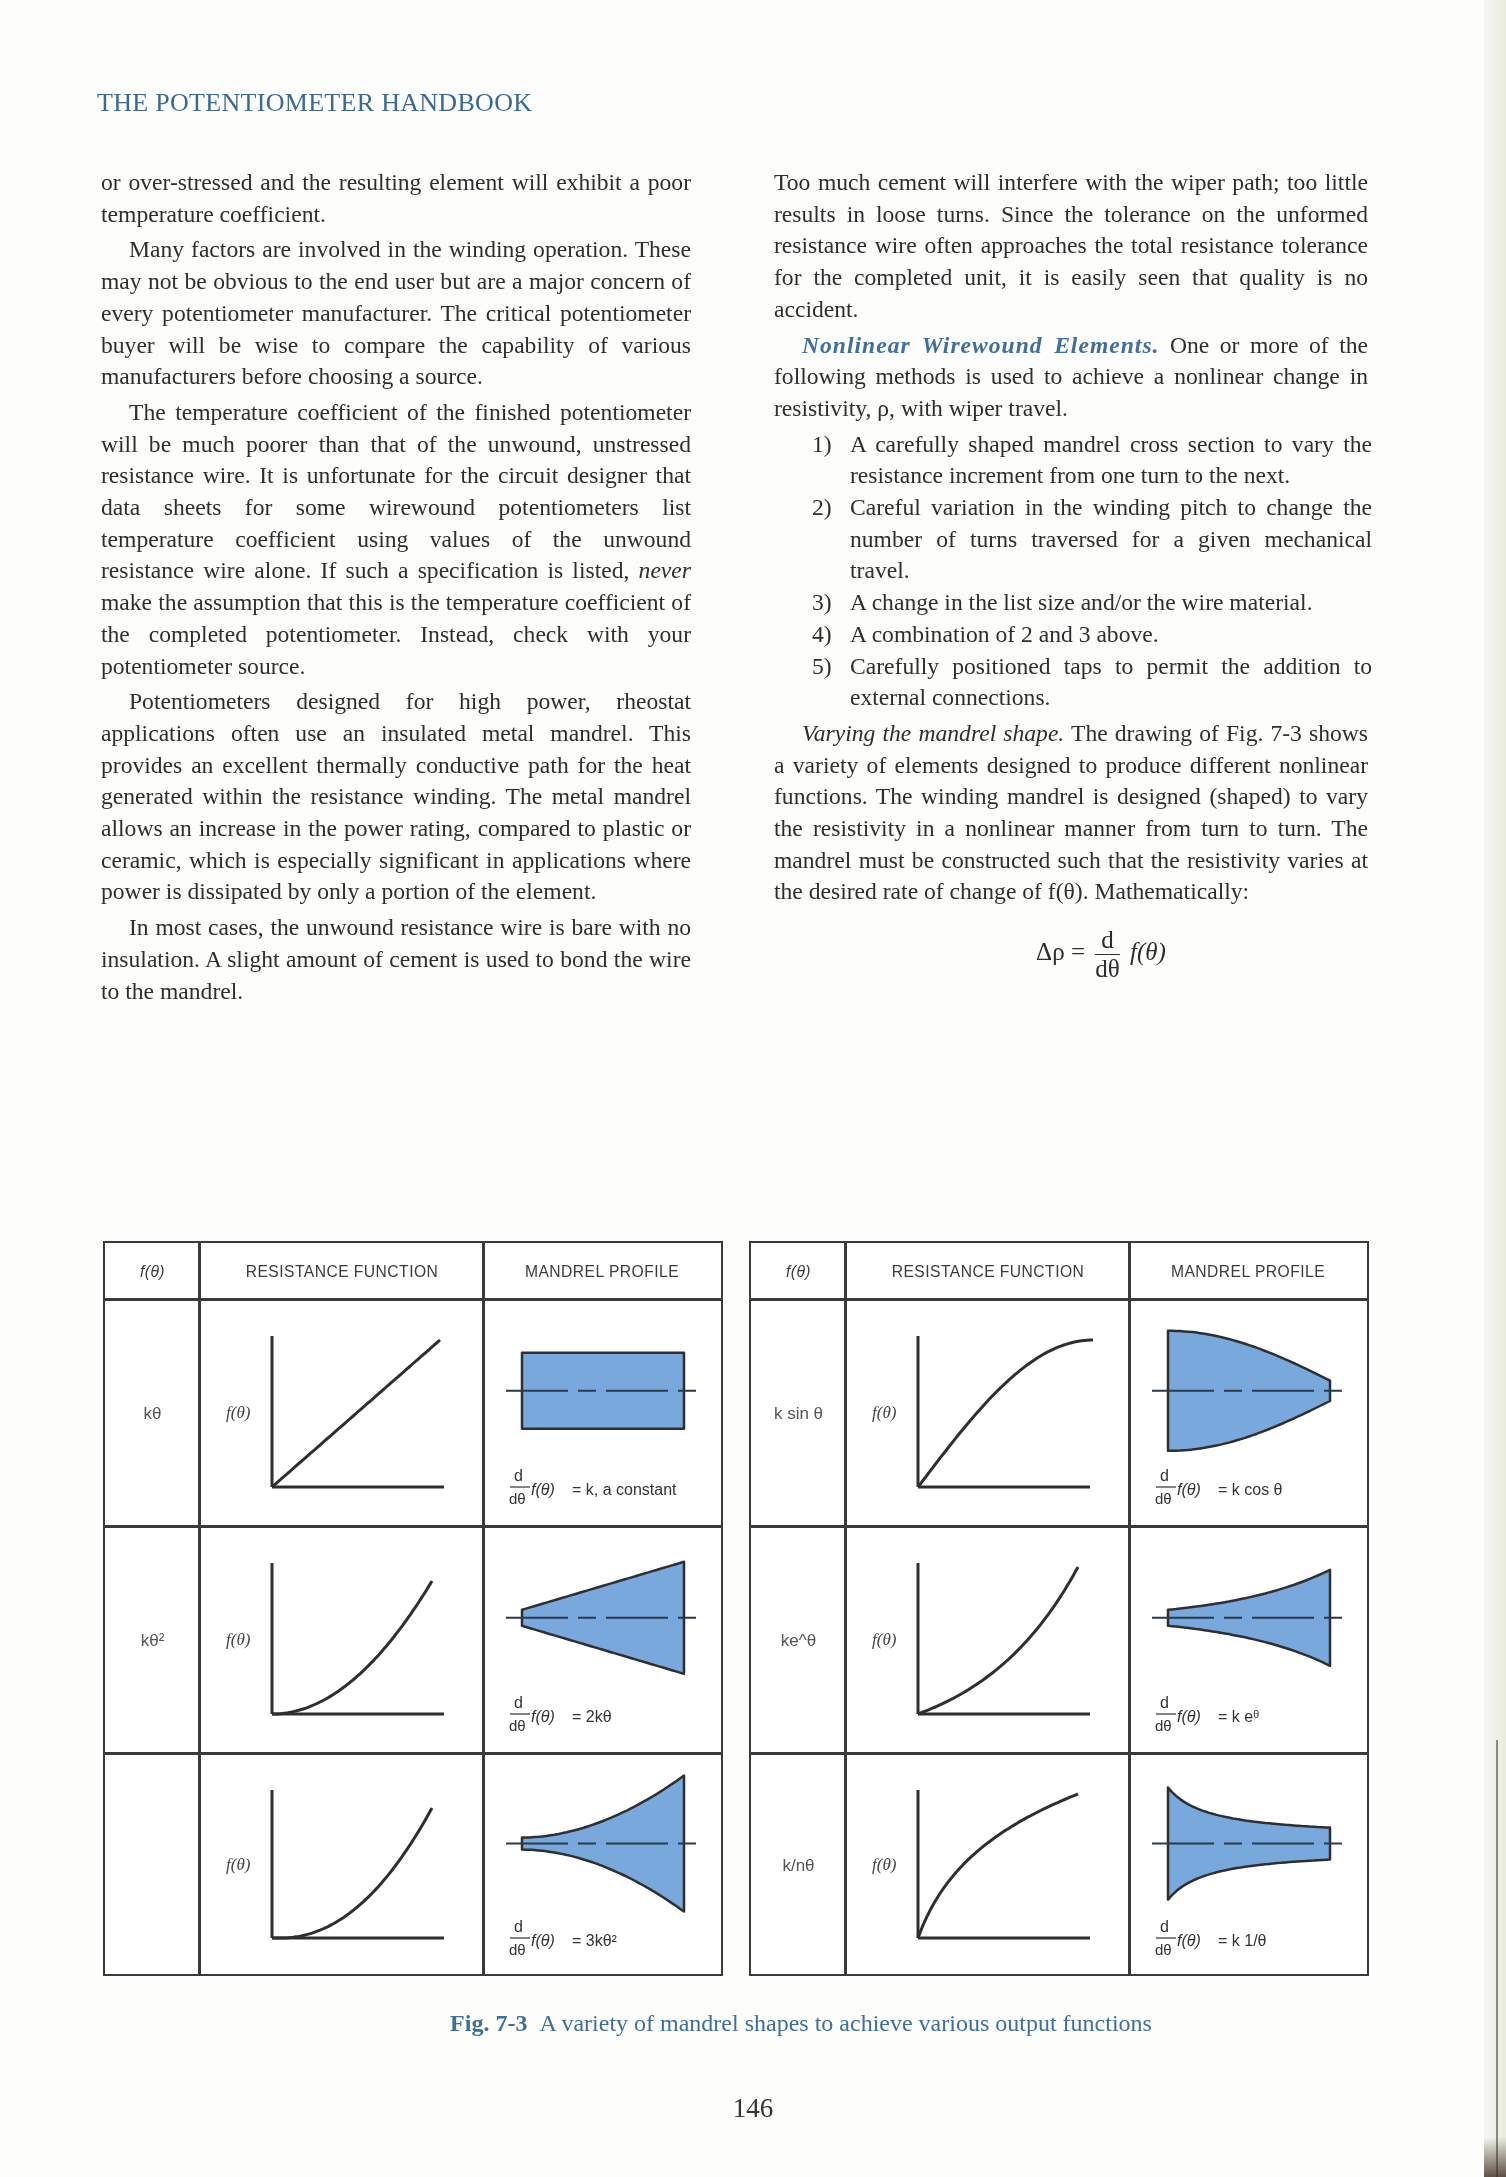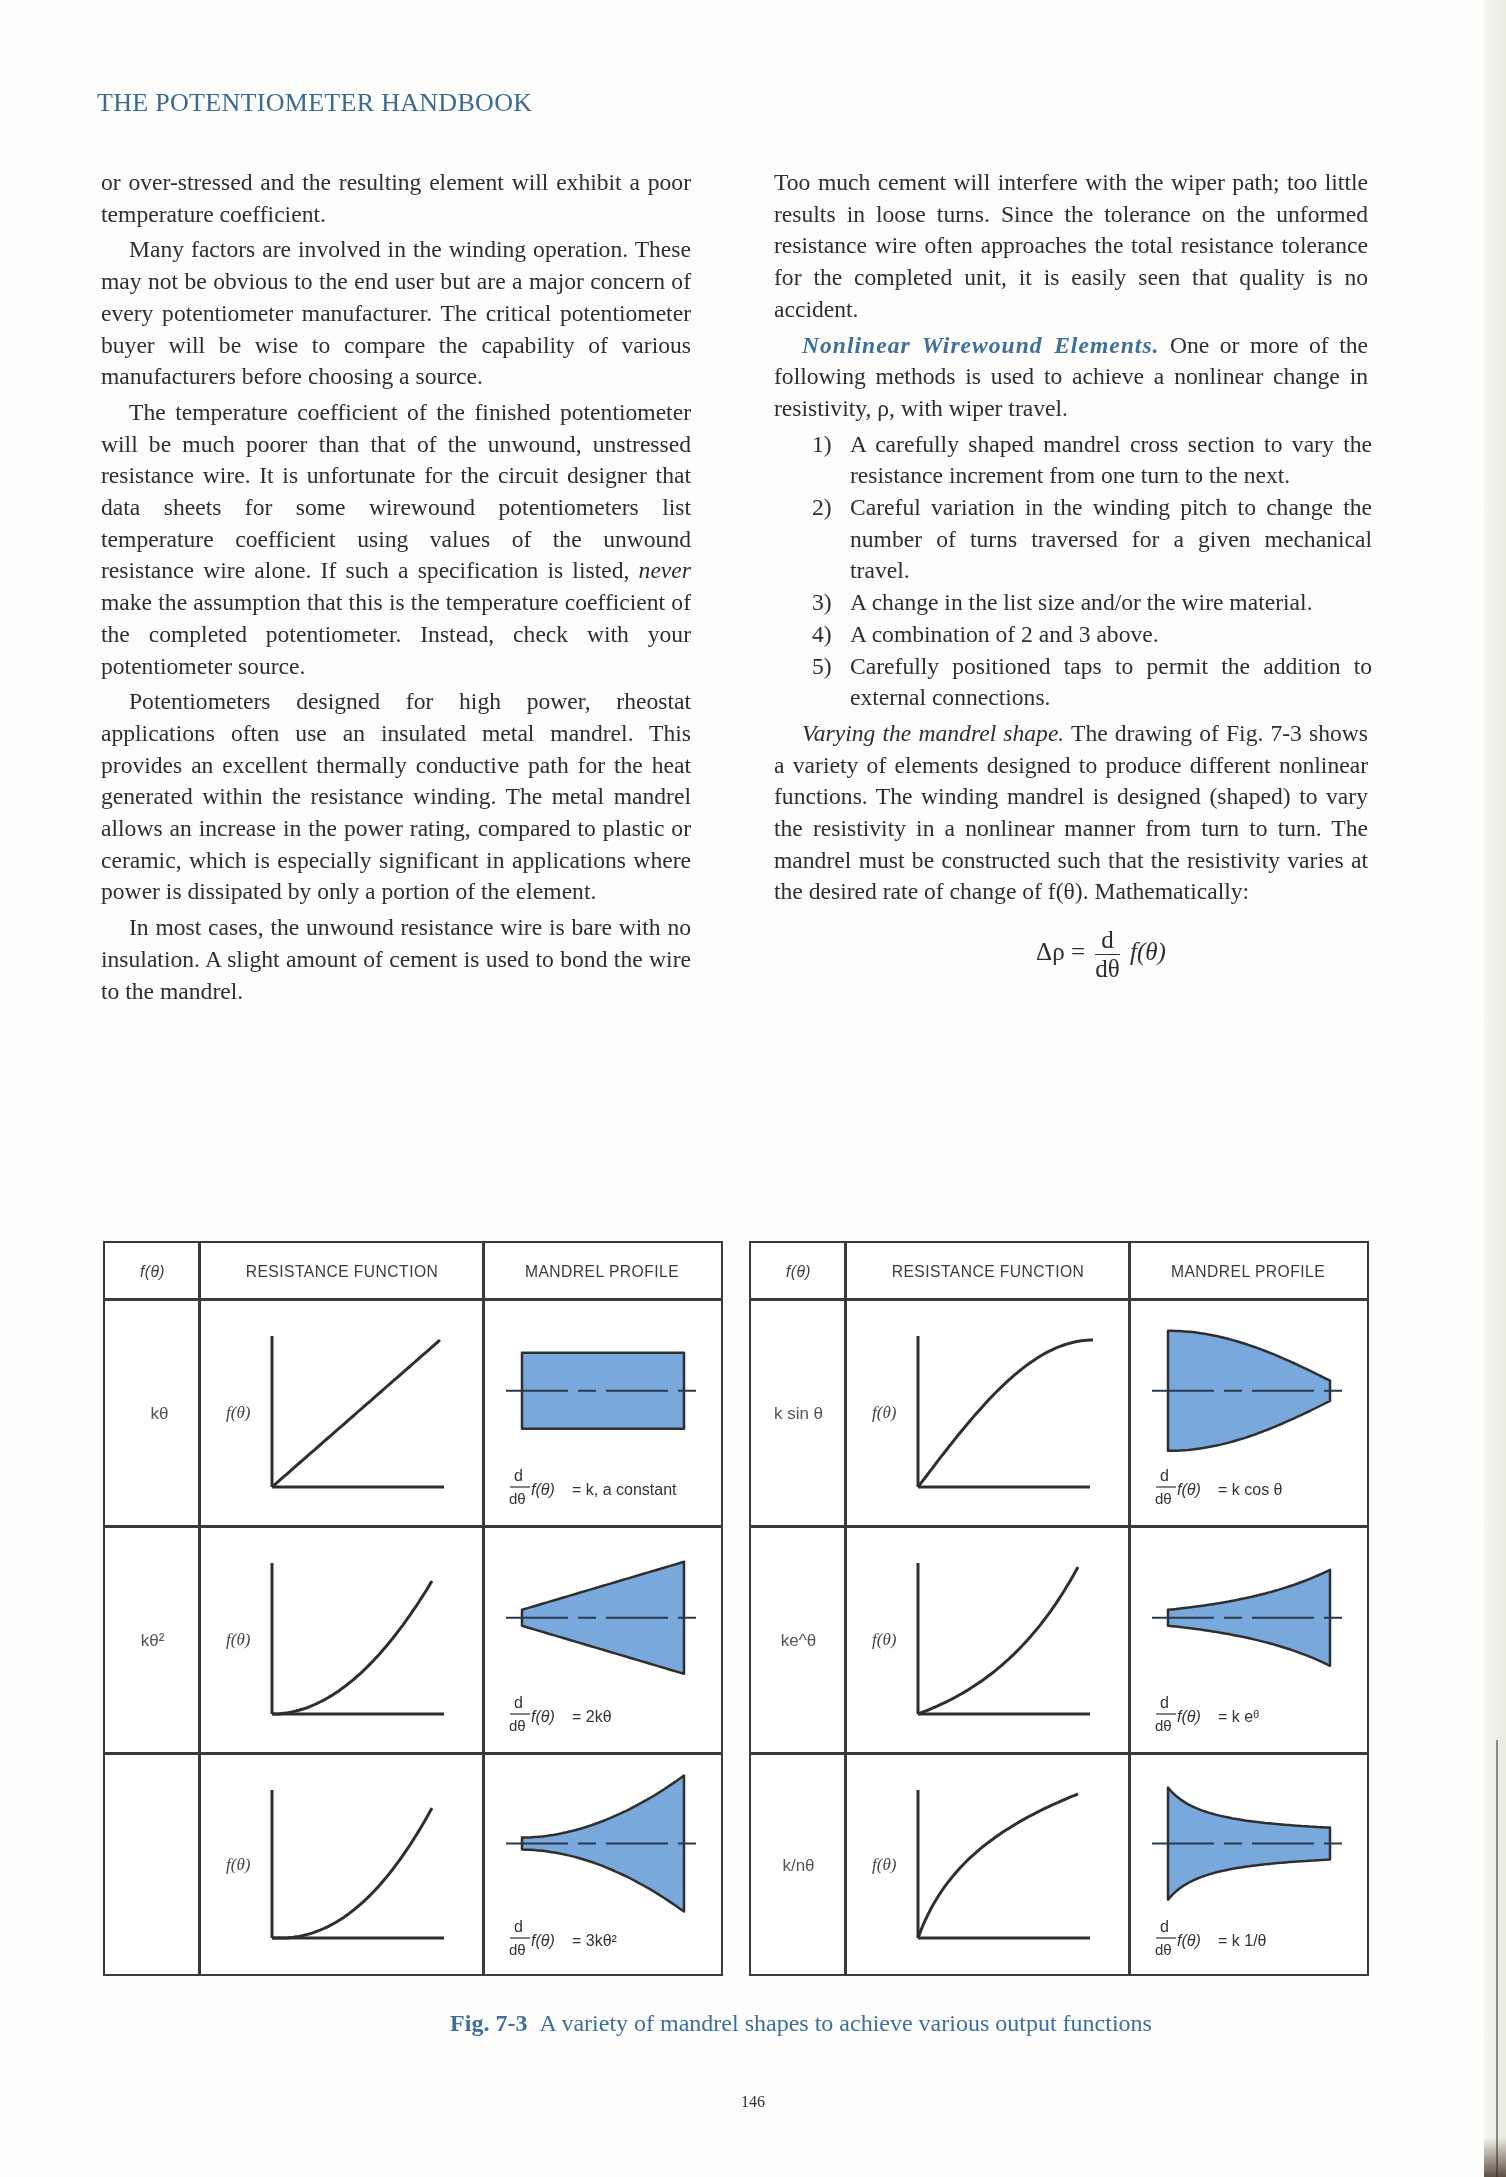--- a/index.html
+++ b/index.html
@@ -62,21 +62,21 @@
   .fn-label { font-size: 17px; color: #555; }
   .italic-sans { font-style: italic; }
   svg { position: absolute; overflow: visible; }
   .caption {
     position: absolute; left: 0; width: 1506px; top: 2010px; text-align: center;
     font-size: 24px; color: #3d6e9c; margin-left: 48px;
   }
   .caption b { font-weight: bold; }
   .folio {
     position: absolute; left: 0; width: 1506px; top: 2093px; text-align: center;
-    font-size: 16px; color: #333;
+    font-size: 27px; color: #333;
   }
 </style>
 </head>
 <body>
 
 <div class="page-edge">
   <div class="line"></div>
   <div class="shadow"></div>
 </div>
 
@@ -113,21 +113,21 @@
 
 <div class="fig-table" id="fig-left">
     <div class="vline" style="left: 93px;"></div>
     <div class="vline" style="left: 377px;"></div>
     <div class="hline" style="top: 55px;"></div>
     <div class="hline" style="top: 282px;"></div>
     <div class="hline" style="top: 509px;"></div>
     <div class="cell hdr italic-sans" style="left: 0px; width: 95px; top: 0px; height: 57px;">f(θ)</div>
     <div class="cell hdr" style="left: 95px; width: 284px; top: 0px; height: 57px;">RESISTANCE FUNCTION</div>
     <div class="cell hdr" style="left: 379px; width: 236px; top: 0px; height: 57px;">MANDREL PROFILE</div>
-    <div class="cell fn-label" style="left: 0px; width: 95px; top: 57px; height: 227px; margin-left: 7px;">kθ</div>
+    <div class="cell fn-label" style="left: 0px; width: 95px; top: 57px; height: 227px;">kθ</div>
     <svg width="284" height="227" style="left: 95px; top: 57px;">
       <line x1="72" y1="36" x2="72" y2="187" stroke="#2f2f2f" stroke-width="3"></line>
       <line x1="72" y1="187" x2="244" y2="187" stroke="#2f2f2f" stroke-width="3"></line>
       <path d="M72.0 187.0 L74.8 184.6 L77.6 182.1 L80.4 179.7 L83.2 177.2 L86.0 174.8 L88.8 172.3 L91.6 169.8 L94.4 167.4 L97.2 164.9 L100.0 162.5 L102.8 160.1 L105.6 157.6 L108.4 155.2 L111.2 152.7 L114.0 150.3 L116.8 147.8 L119.6 145.3 L122.4 142.9 L125.2 140.4 L128.0 138.0 L130.8 135.6 L133.6 133.1 L136.4 130.7 L139.2 128.2 L142.0 125.8 L144.8 123.3 L147.6 120.8 L150.4 118.4 L153.2 116.0 L156.0 113.5 L158.8 111.0 L161.6 108.6 L164.4 106.1 L167.2 103.7 L170.0 101.3 L172.8 98.8 L175.6 96.3 L178.4 93.9 L181.2 91.5 L184.0 89.0 L186.8 86.5 L189.6 84.1 L192.4 81.7 L195.2 79.2 L198.0 76.8 L200.8 74.3 L203.6 71.8 L206.4 69.4 L209.2 67.0 L212.0 64.5 L214.8 62.0 L217.6 59.6 L220.4 57.2 L223.2 54.7 L226.0 52.3 L228.8 49.8 L231.6 47.3 L234.4 44.9 L237.2 42.5 L240.0 40.0 " fill="none" stroke="#2f2f2f" stroke-width="3"></path>
       <text x="26" y="117.5" font-size="17" font-style="italic" font-family="Liberation Serif, serif" fill="#444">f(θ)</text>
     </svg>
     <svg width="236" height="227" style="left: 379px; top: 57px;">
       <path d="M38.0 52.8 L42.0 52.8 L46.1 52.8 L50.1 52.8 L54.2 52.8 L58.3 52.8 L62.3 52.8 L66.3 52.8 L70.4 52.8 L74.5 52.8 L78.5 52.8 L82.6 52.8 L86.6 52.8 L90.7 52.8 L94.7 52.8 L98.8 52.8 L102.8 52.8 L106.8 52.8 L110.9 52.8 L115.0 52.8 L119.0 52.8 L123.0 52.8 L127.1 52.8 L131.1 52.8 L135.2 52.8 L139.3 52.8 L143.3 52.8 L147.4 52.8 L151.4 52.8 L155.4 52.8 L159.5 52.8 L163.6 52.8 L167.6 52.8 L171.7 52.8 L175.7 52.8 L179.8 52.8 L183.8 52.8 L187.8 52.8 L191.9 52.8 L195.9 52.8 L200.0 52.8 L200.0 128.8 L195.9 128.8 L191.9 128.8 L187.8 128.8 L183.8 128.8 L179.8 128.8 L175.7 128.8 L171.7 128.8 L167.6 128.8 L163.6 128.8 L159.5 128.8 L155.4 128.8 L151.4 128.8 L147.4 128.8 L143.3 128.8 L139.3 128.8 L135.2 128.8 L131.1 128.8 L127.1 128.8 L123.0 128.8 L119.0 128.8 L115.0 128.8 L110.9 128.8 L106.8 128.8 L102.8 128.8 L98.8 128.8 L94.7 128.8 L90.7 128.8 L86.6 128.8 L82.6 128.8 L78.5 128.8 L74.5 128.8 L70.4 128.8 L66.3 128.8 L62.3 128.8 L58.3 128.8 L54.2 128.8 L50.1 128.8 L46.1 128.8 L42.0 128.8 L38.0 128.8 Z" fill="#79a9dc" stroke="#2f2f2f" stroke-width="2.5" stroke-linejoin="round"></path>
       <line x1="22" y1="90.80000000000001" x2="216" y2="90.80000000000001" stroke="#2a3a4a" stroke-width="2" stroke-dasharray="62 10 18 10"></line>
       <g>

